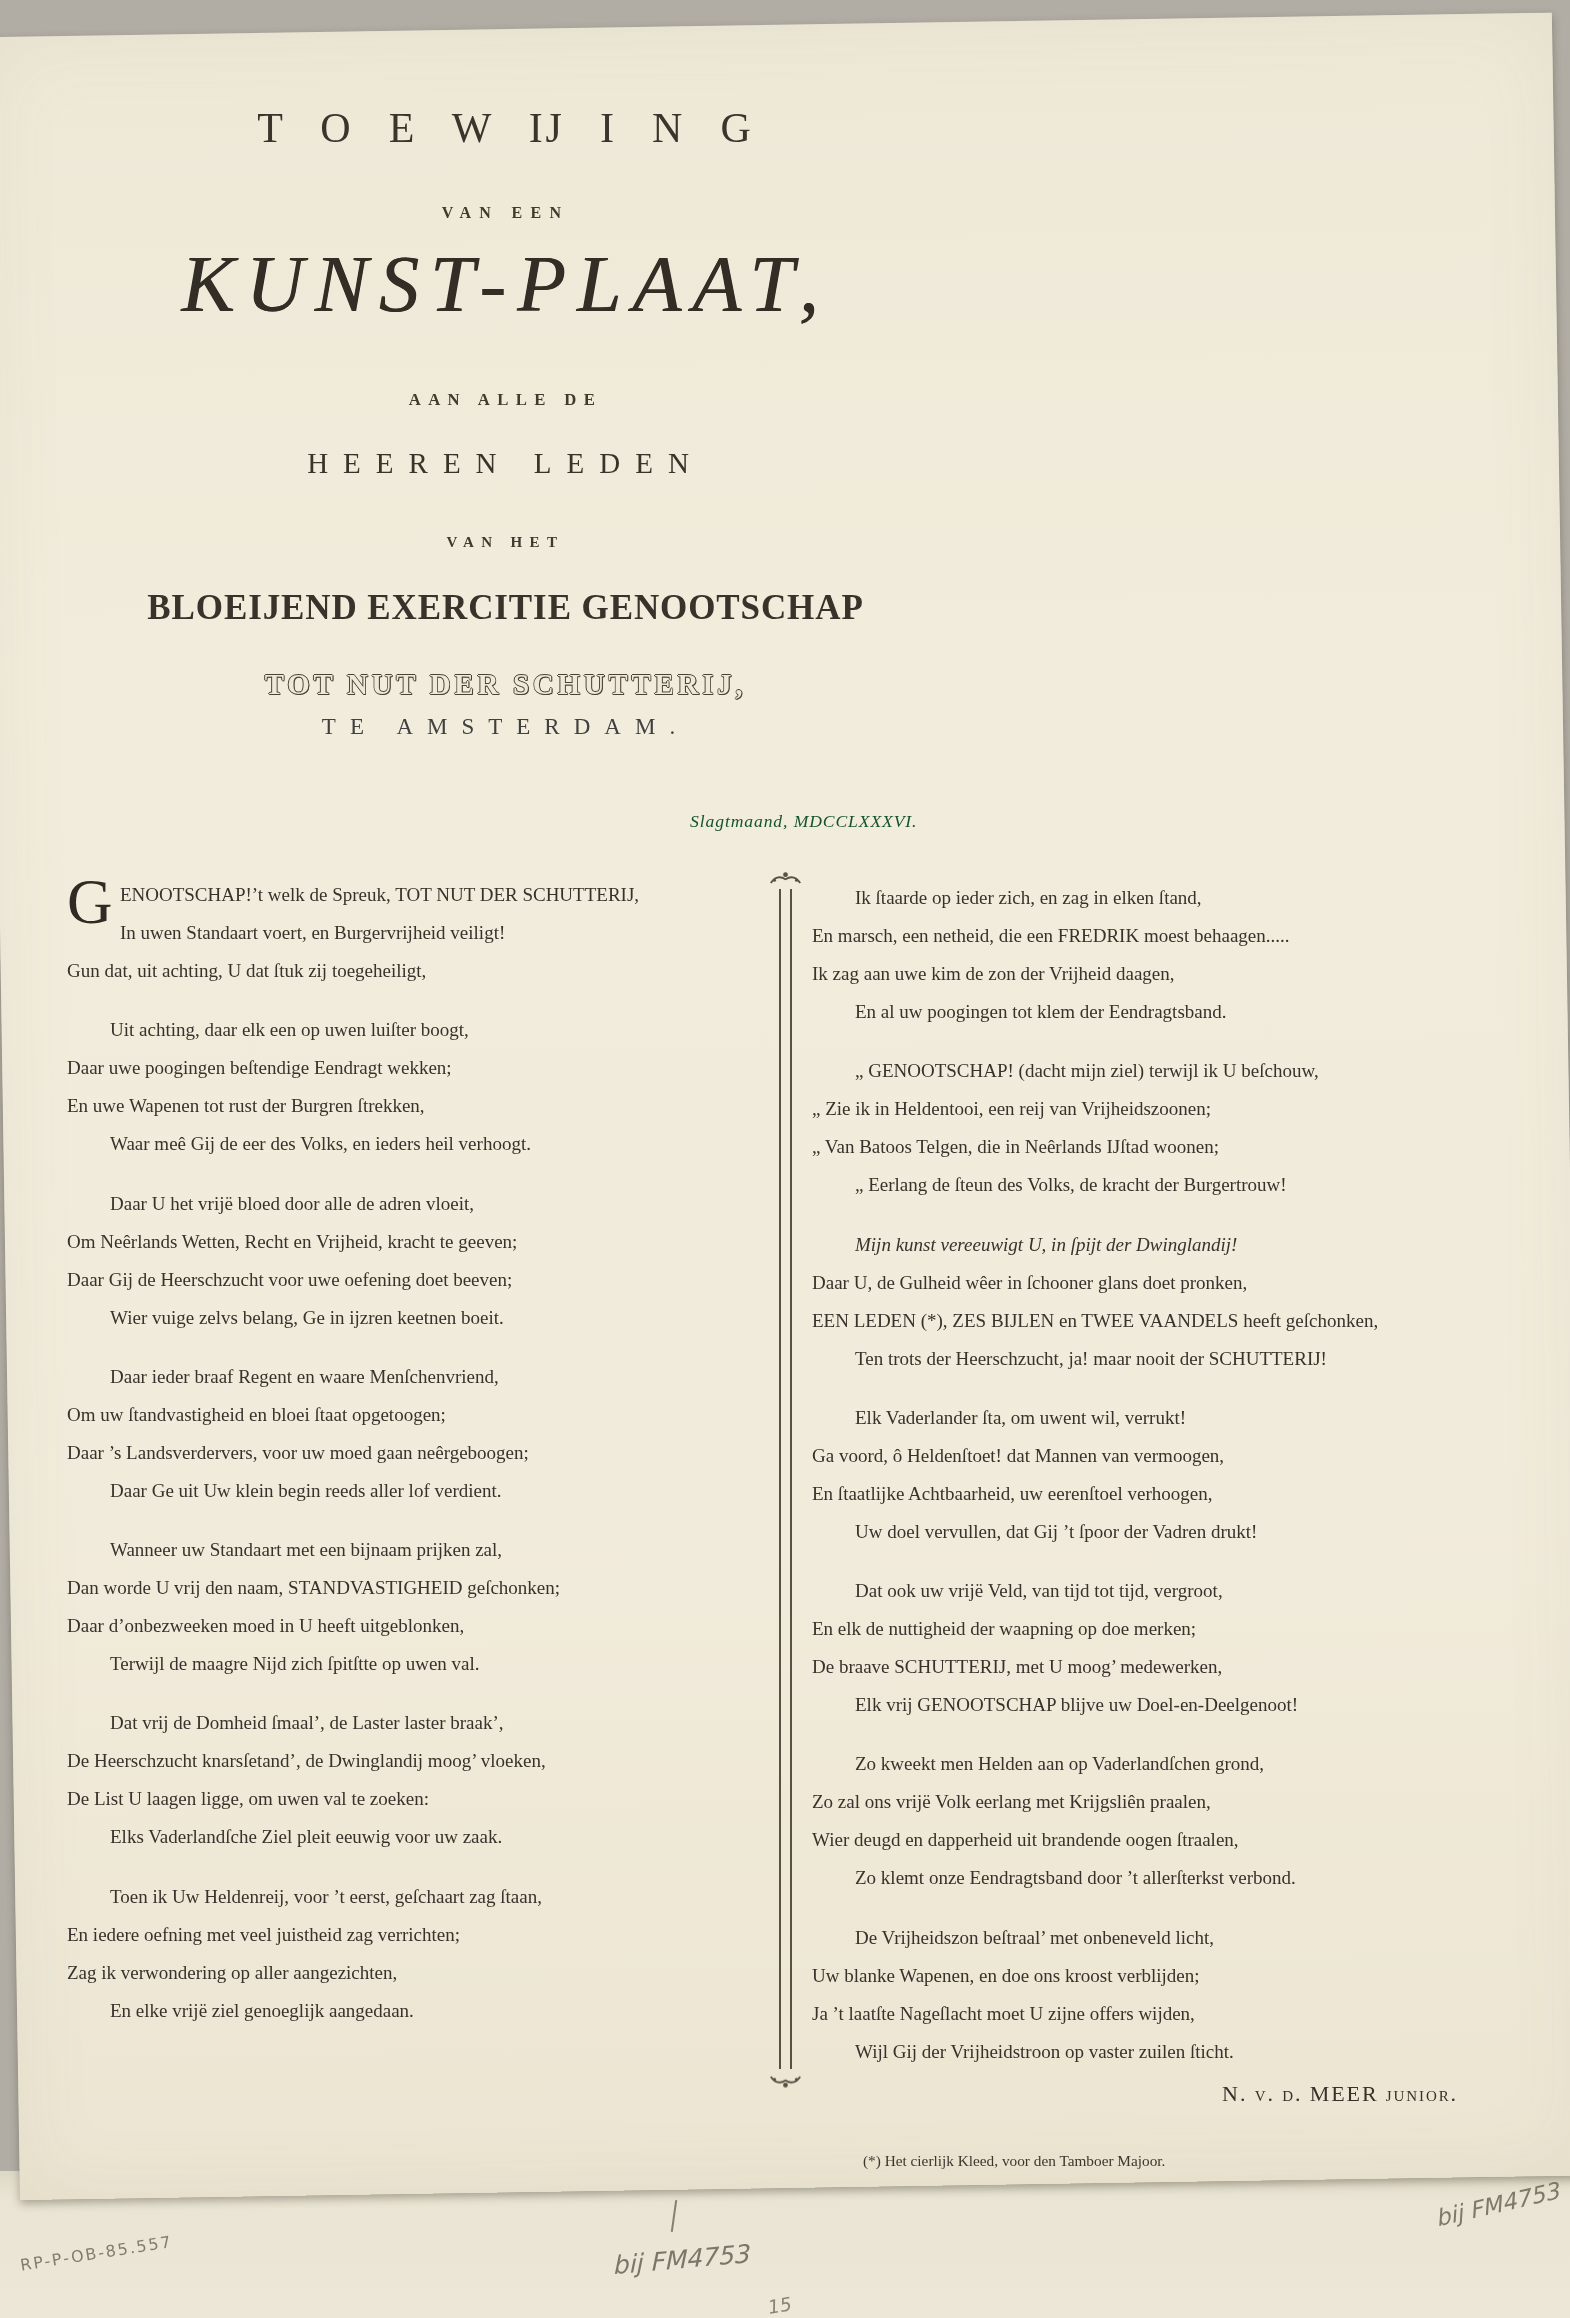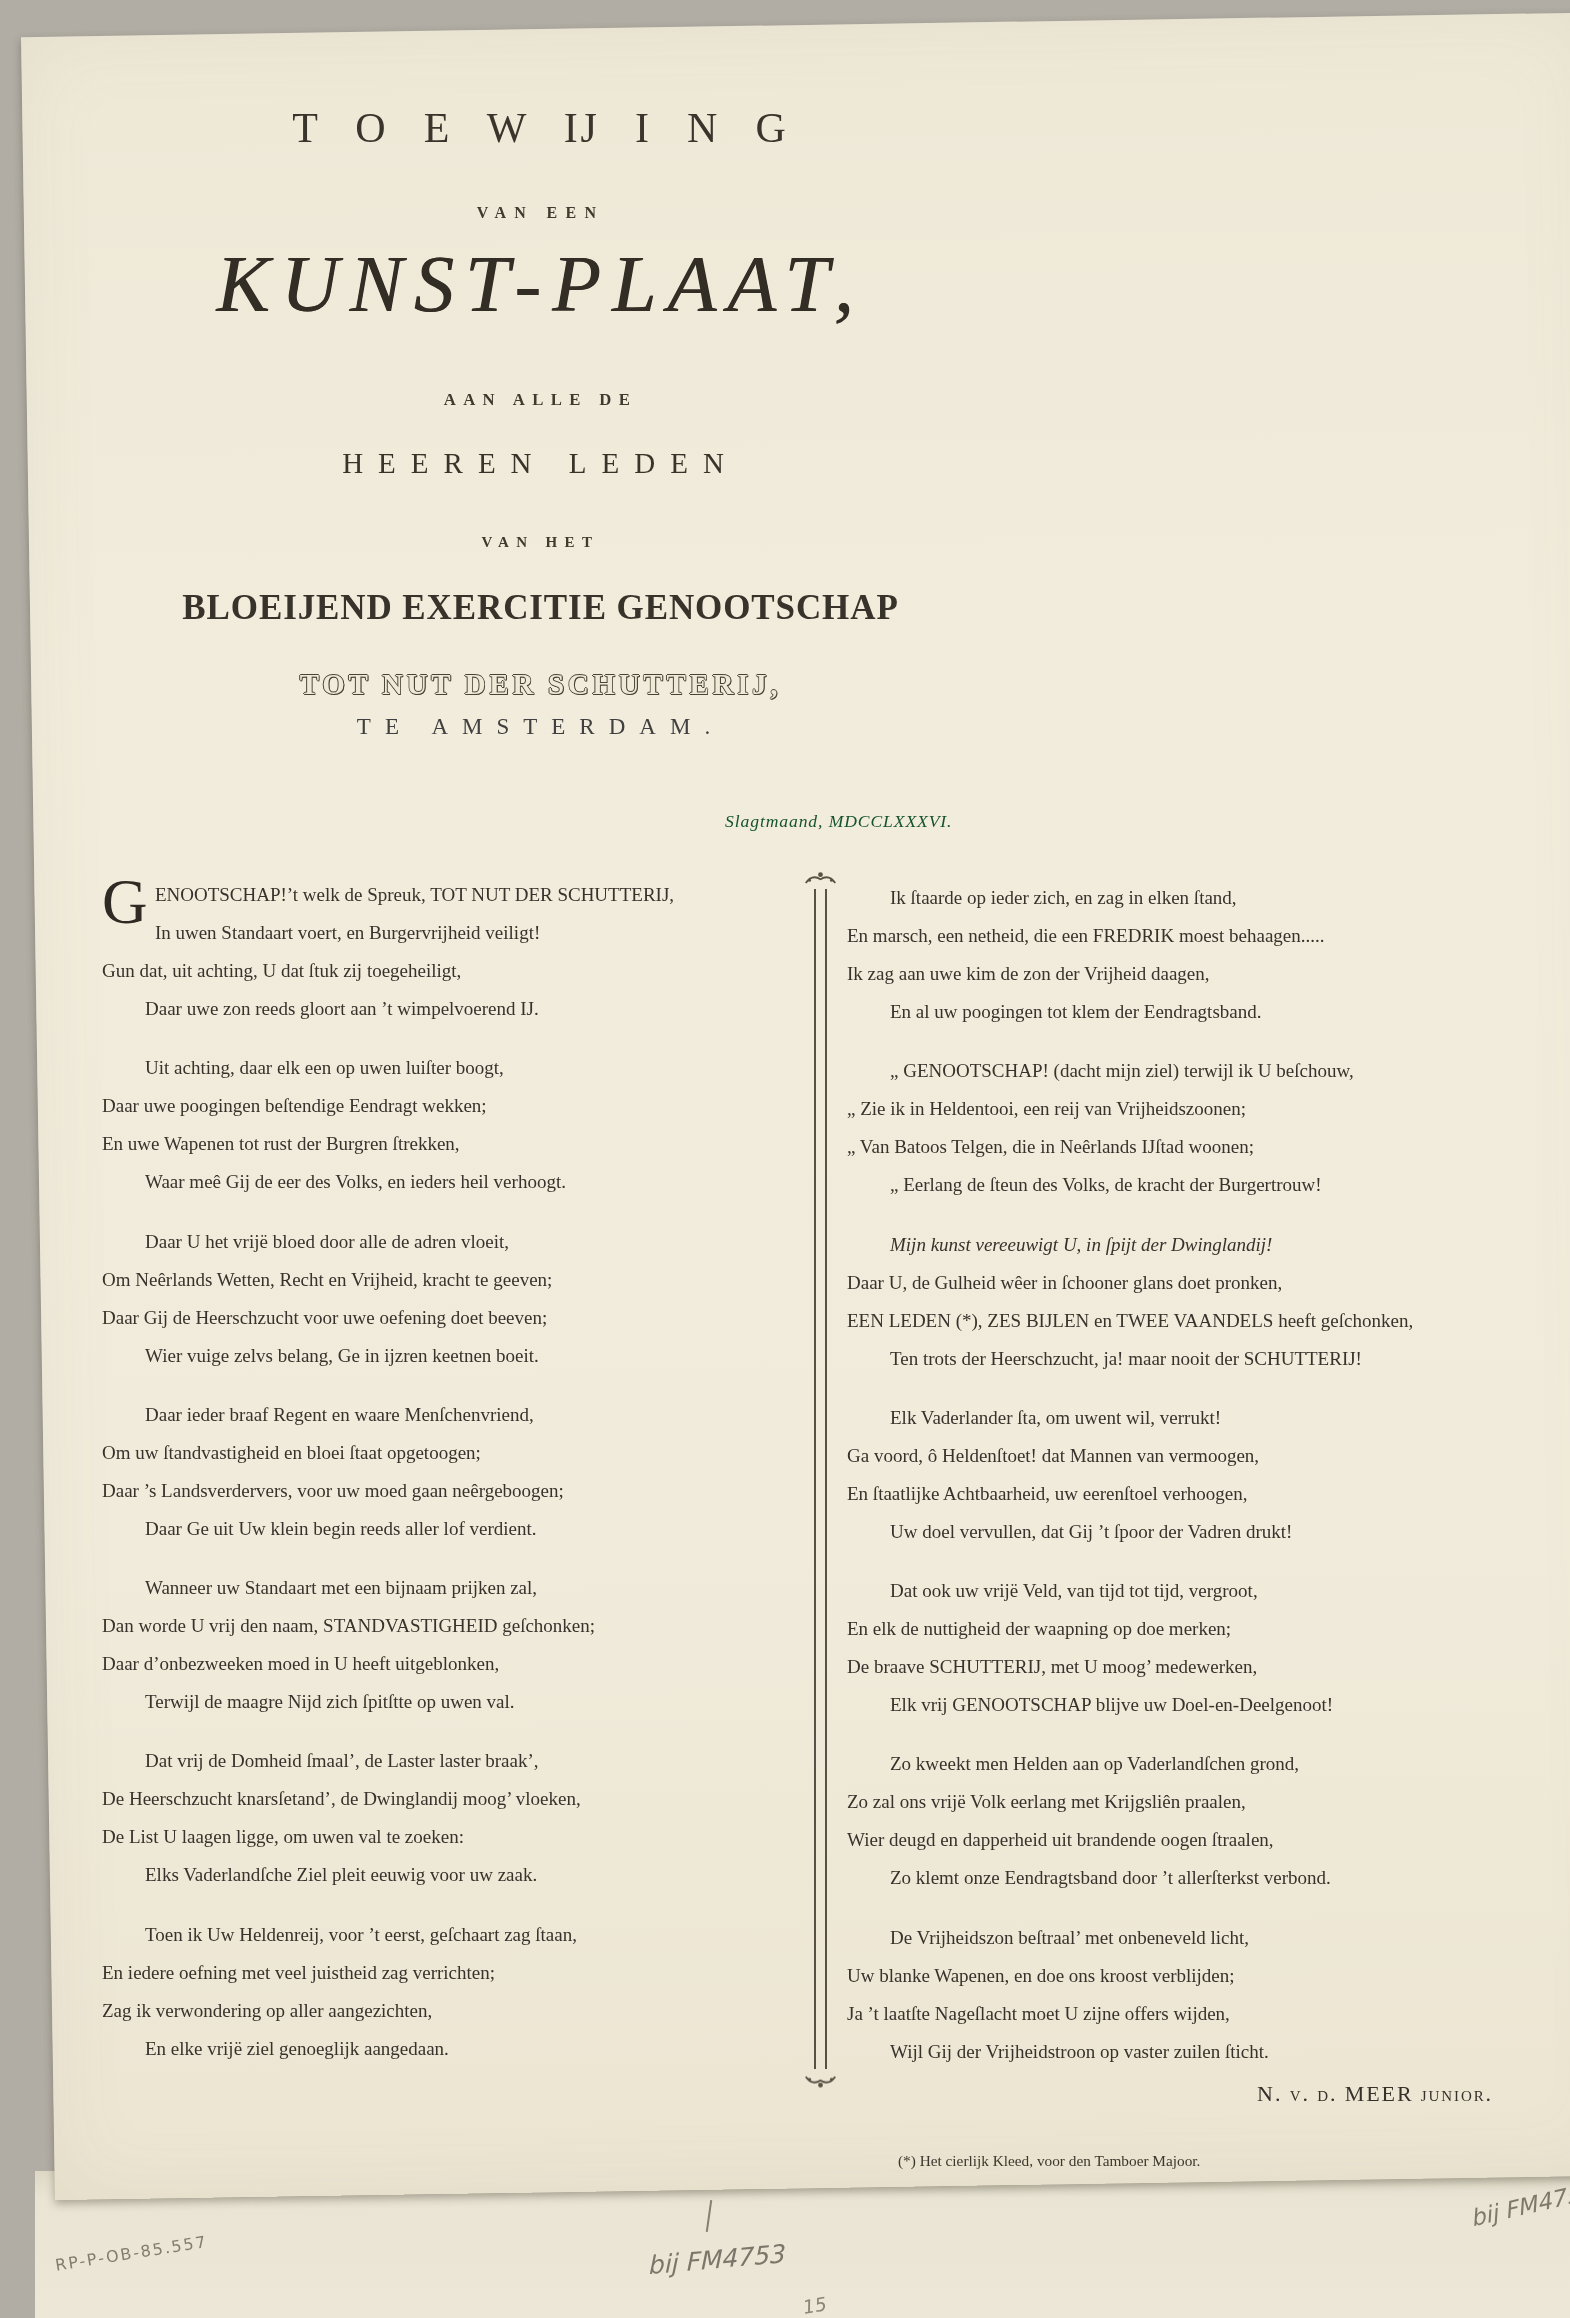--- a/index.html
+++ b/index.html
@@ -1,21 +1,21 @@
 <!DOCTYPE html>
 <html style="font-size:15px"><head>
 <meta charset="utf-8">
 <style>
   html,body{margin:0;padding:0;}
   body{
     width:1570px;height:2319px;position:relative;overflow:hidden;
     background:#b1ada4;
     font-family:"Liberation Serif","DejaVu Serif",serif;
   }
-  .scene{position:absolute;inset:0;margin-left:35px;}
+  .scene{position:absolute;inset:0;}
   
   .backing{
     position:absolute;left:0;right:0;bottom:0;height:148px;
     background:linear-gradient(180deg,#ddd8c6 0%,#e9e4d3 18%,#ece7d6 100%);
   }
   
   .paper{
     position:absolute;left:20.4px;top:37px;width:1566px;height:2163px;
     background:linear-gradient(180deg,#eee8d7 0%,#f2ecdc 30%,#f1ebdb 70%,#ece5d2 100%);
     transform:rotate(-0.9deg);transform-origin:left bottom;
@@ -101,21 +101,20 @@
         <circle cx="7" cy="11" r="1.7" fill="#433d30"></circle>
         <circle cx="31" cy="11" r="1.7" fill="#433d30"></circle>
       </svg>
     </div>
 
     <div class="col col-left" id="col-left">
         <div class="stanza">
           <div class="pline"><span class="dropcap">G</span>ENOOTSCHAP!’t welk de Spreuk, TOT NUT DER SCHUTTERIJ,</div>
           <div class="pline">In uwen Standaart voert, en Burgervrijheid veiligt!</div>
           <div class="pline">Gun dat, uit achting, U dat ſtuk zij toegeheiligt,</div>
-          <div class="pline ind">Daar uwe zon reeds gloort aan ’t wimpelvoerend IJ.</div>
         </div>
         <div class="stanza">
           <div class="pline ind">Uit achting, daar elk een op uwen luiſter boogt,</div>
           <div class="pline">Daar uwe poogingen beſtendige Eendragt wekken;</div>
           <div class="pline">En uwe Wapenen tot rust der Burgren ſtrekken,</div>
           <div class="pline ind">Waar meê Gij de eer des Volks, en ieders heil verhoogt.</div>
         </div>
         <div class="stanza">
           <div class="pline ind">Daar U het vrijë bloed door alle de adren vloeit,</div>
           <div class="pline">Om Neêrlands Wetten, Recht en Vrijheid, kracht te geeven;</div>

